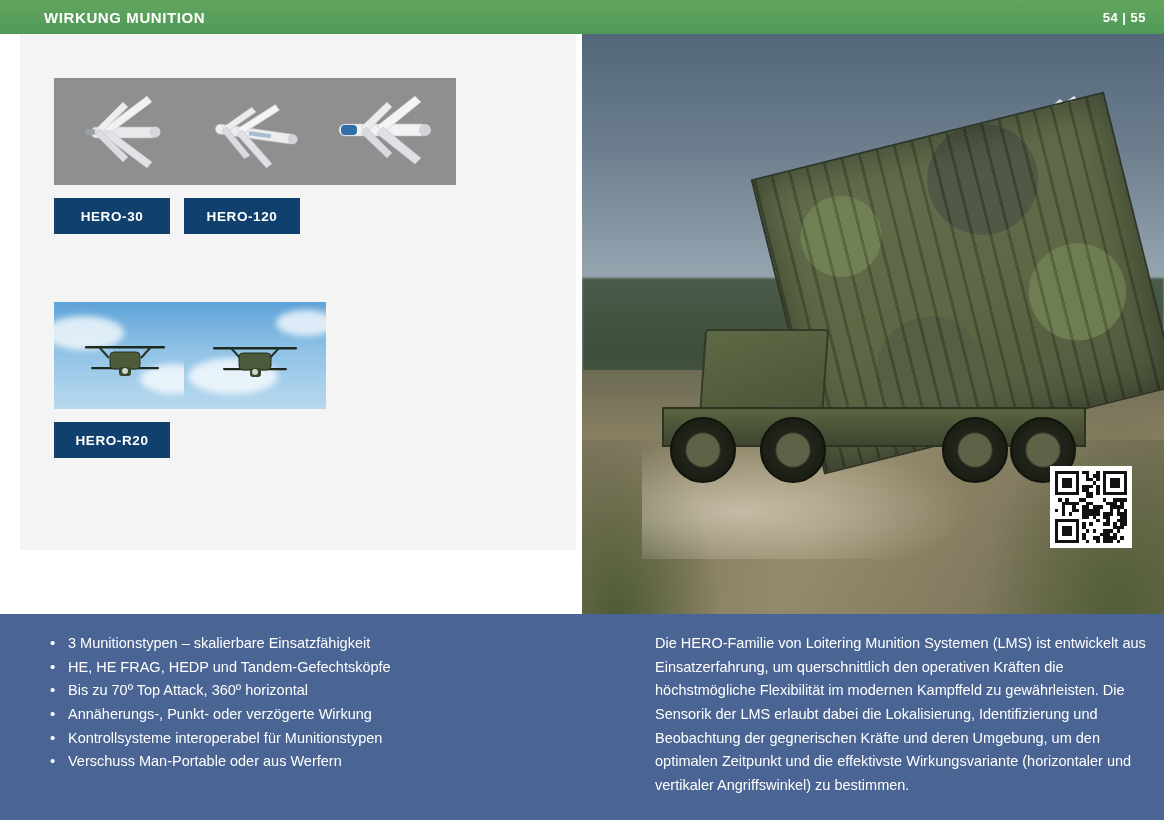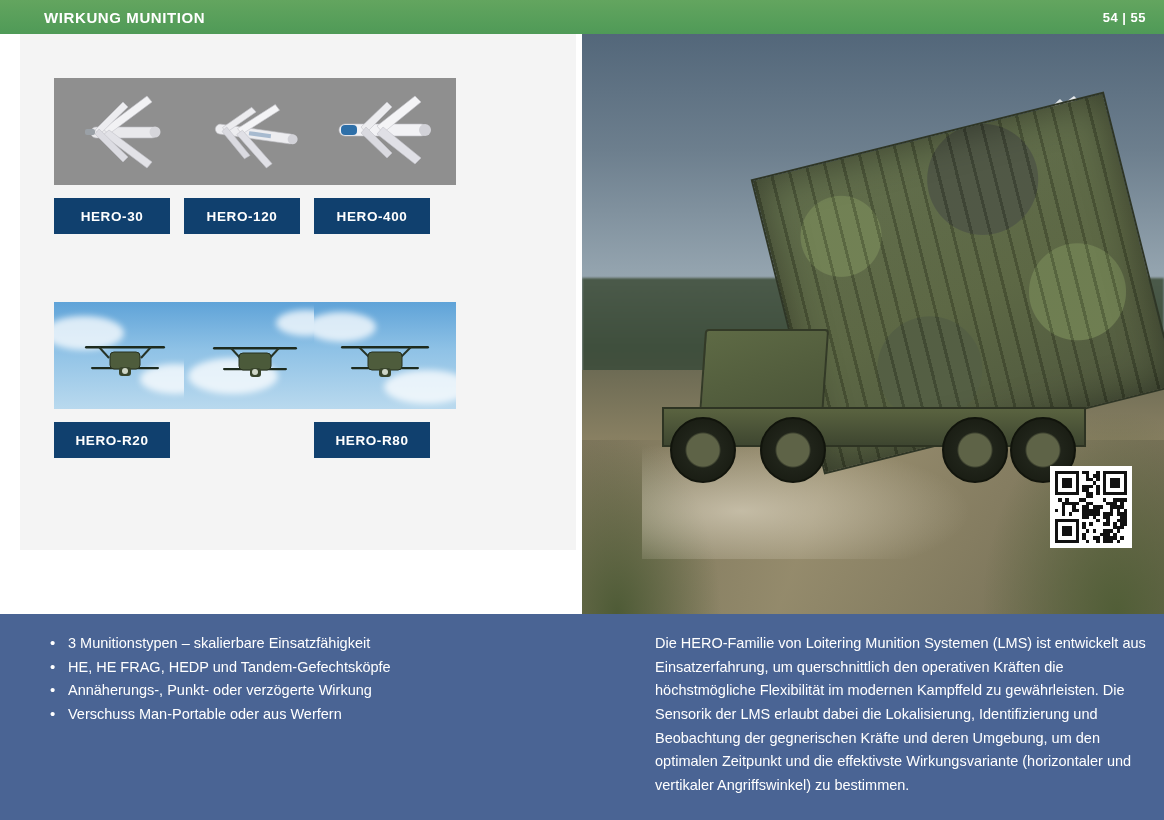--- a/index.html
+++ b/index.html
@@ -396,21 +396,20 @@
                 <rect x="-46" y="-6" width="88" height="12" rx="6" fill="#f2f2f5" stroke="#bcbcc2" stroke-width="0.6"></rect>
                 <rect x="-44" y="-5" width="16" height="10" rx="4" fill="#2e6fa8"></rect>
                 <circle cx="40" cy="0" r="6" fill="#d2d2d8"></circle>
                 <polygon points="-8,-4 30,-34 36,-28 -2,3" fill="#f4f4f6" stroke="#c3c3c9" stroke-width="0.6"></polygon>
                 <polygon points="-8,4 30,34 36,28 -2,-3" fill="#e0e0e6" stroke="#c3c3c9" stroke-width="0.6"></polygon>
                 <polygon points="-24,-3 2,-28 7,-23 -19,3" fill="#ececef" stroke="#c3c3c9" stroke-width="0.6"></polygon>
                 <polygon points="-24,3 2,28 7,23 -19,-3" fill="#dadae0" stroke="#c3c3c9" stroke-width="0.6"></polygon>
               </g>
             </svg>
           </div>
-          <div class="label-btn">HERO-400</div>
         </div>
 
       </div>
 
       <div class="grid-row row2">
 
         <div class="card">
           <div class="thumb sky">
             <div class="cloud" style="left:-10px;top:14px;width:80px;height:34px;"></div>
             <div class="cloud" style="left:86px;top:62px;width:70px;height:30px;"></div>
@@ -440,38 +439,20 @@
                 <line x1="-24" y1="-10" x2="-14" y2="1" stroke="#263326" stroke-width="2"></line>
                 <line x1="24" y1="-10" x2="14" y2="1" stroke="#263326" stroke-width="2"></line>
                 <rect x="-16" y="-5" width="32" height="17" rx="4" fill="#4b5a3a" stroke="#27301f" stroke-width="1"></rect>
                 <rect x="-5" y="10" width="11" height="9" rx="3" fill="#39452c"></rect>
                 <circle cx="0" cy="14" r="3" fill="#cfd6c7"></circle>
               </g>
             </svg>
           </div>
         </div>
 
-        <div class="card">
-          <div class="thumb sky">
-            <div class="cloud" style="left:-8px;top:10px;width:70px;height:30px;"></div>
-            <div class="cloud" style="left:70px;top:68px;width:86px;height:34px;"></div>
-            <svg class="glyph" viewBox="0 0 142 107">
-              <g transform="translate(71,56)">
-                <rect x="-44" y="-12" width="88" height="2.6" rx="1.3" fill="#1d2a1d"></rect>
-                <rect x="-34" y="9" width="68" height="2.2" rx="1.1" fill="#1d2a1d"></rect>
-                <line x1="-26" y1="-11" x2="-15" y2="0" stroke="#263326" stroke-width="2"></line>
-                <line x1="26" y1="-11" x2="15" y2="0" stroke="#263326" stroke-width="2"></line>
-                <rect x="-17" y="-6" width="34" height="18" rx="4" fill="#4e5c3c" stroke="#27301f" stroke-width="1"></rect>
-                <rect x="-6" y="10" width="12" height="9" rx="3" fill="#39452c"></rect>
-                <circle cx="0" cy="14" r="3" fill="#cfd6c7"></circle>
-              </g>
-            </svg>
-          </div>
-          <div class="label-btn">HERO-R80</div>
-        </div>
 
       </div>
 
     </div>
   </div>
 
   <div class="photo">
     <div class="sky-bg"></div>
     <div class="forest"></div>
     <div class="ground"></div>
@@ -733,20 +714,22 @@
         </div>
     </div>
   </div>
 
 
   <div class="bottom">
     <div class="bullets">
       <ul id="bullet-list">
           <li>3 Munitionstypen – skalierbare Einsatzfähigkeit</li>
           <li>HE, HE FRAG, HEDP und Tandem-Gefechtsköpfe</li>
+          <li>Bis zu 70º Top Attack, 360º horizontal</li>
           <li>Annäherungs-, Punkt- oder verzögerte Wirkung</li>
+          <li>Kontrollsysteme interoperabel für Munitionstypen</li>
           <li>Verschuss Man-Portable oder aus Werfern</li>
         </ul>
     </div>
     <div class="paragraph">Die HERO-Familie von Loitering Munition Systemen (LMS) ist entwickelt aus Einsatzerfahrung, um querschnittlich den operativen Kräften die höchstmögliche Flexibilität  im modernen Kampffeld zu gewährleisten. Die Sensorik der LMS erlaubt dabei die Lokalisierung, Identifizierung und Beobachtung der gegnerischen Kräfte und deren Umgebung, um den optimalen Zeitpunkt und die effektivste Wirkungsvariante (horizontaler und vertikaler Angriffswinkel) zu bestimmen.</div>
   </div>
 
 </div>
 
 </body></html>

